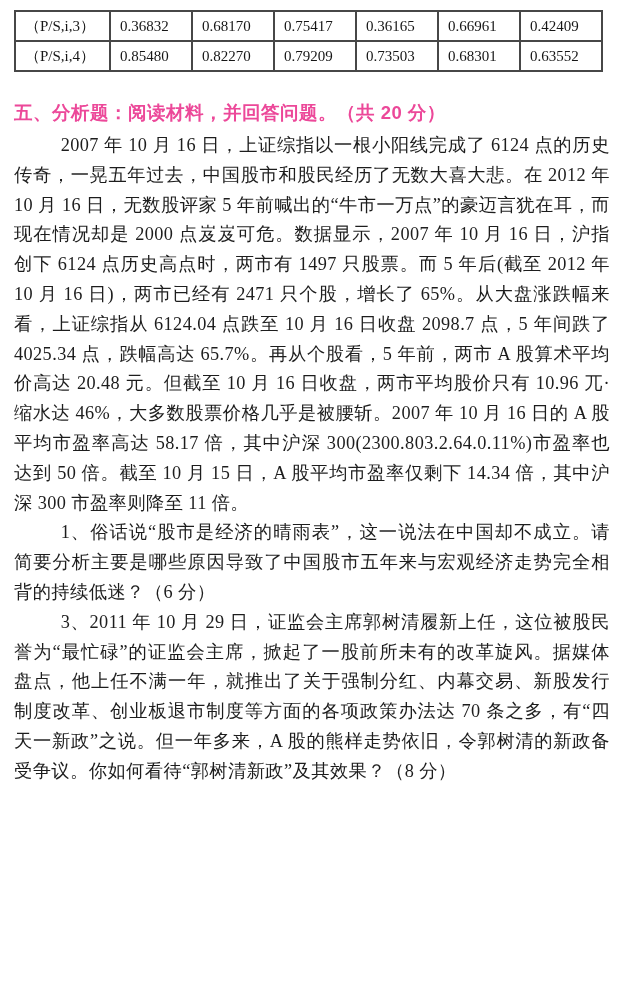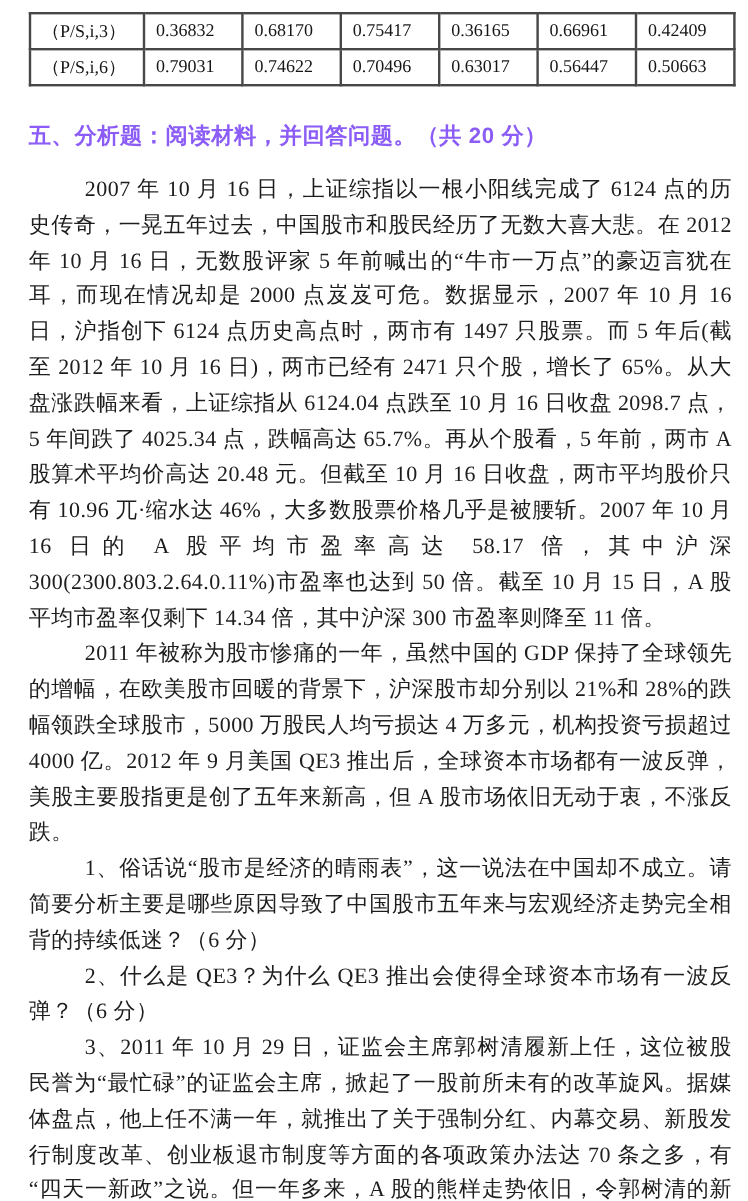--- a/index.html
+++ b/index.html
@@ -12,21 +12,21 @@
     height: 1001px;
     overflow: hidden;
     font-family: "Liberation Serif", serif;
     color: #1c1c1c;
     -webkit-font-smoothing: antialiased;
   }
   .page {
     box-sizing: border-box;
     width: 623px;
     height: 820px;
-    padding: 10px 13px 0 24px;
+    padding: 10px 13px 0 14px;
     background: #ffffff;
   }
   
   table.ps-table {
     border-collapse: collapse;
     table-layout: fixed;
     width: 588px;
     margin-left: 0;
   }
   table.ps-table td, table.ps-table th {
@@ -42,35 +42,35 @@
   }
   table.ps-table col.c-label { width: 95px; }
   table.ps-table col.c-val   { width: 82px; }
   
   .heading {
     margin-top: 29px;
     font-family: "Liberation Sans", sans-serif;
     font-weight: 700;
     font-size: 18.5px;
     letter-spacing: 0.5px;
-    color: #8b5cf6;
+    color: #ec4899;
     line-height: 24px;
   }
   .para {
     margin: 0;
     font-size: 18.3px;
     line-height: 29.8px;
     letter-spacing: 0.4px;
     text-align: justify;
     text-justify: inter-character;
     text-indent: 2.55em;
     color: #1d1d1d;
   }
   .para.first {
-    margin-top: 18px;
+    margin-top: 6px;
   }
 </style>
 </head>
 <body>
 
 <div class="page">
 
   <table class="ps-table">
     <colgroup>
       <col class="c-label">
@@ -85,36 +85,34 @@
         <tr>
           <td>（P/S,i,3）</td>
           <td>0.36832</td>
           <td>0.68170</td>
           <td>0.75417</td>
           <td>0.36165</td>
           <td>0.66961</td>
           <td>0.42409</td>
         </tr>
         <tr>
-          <td>（P/S,i,6）</td>
-          <td>0.79031</td>
-          <td>0.74622</td>
-          <td>0.70496</td>
-          <td>0.63017</td>
-          <td>0.56447</td>
-          <td>0.50663</td>
+          <td>（P/S,i,4）</td>
+          <td>0.85480</td>
+          <td>0.82270</td>
+          <td>0.79209</td>
+          <td>0.73503</td>
+          <td>0.68301</td>
+          <td>0.63552</td>
         </tr>
       </tbody>
   </table>
 
   <div class="heading">五、分析题：阅读材料，并回答问题。（共 20 分）</div>
 
   <p class="para first">2007 年 10 月 16 日，上证综指以一根小阳线完成了 6124 点的历史传奇，一晃五年过去，中国股市和股民经历了无数大喜大悲。在 2012 年 10 月 16 日，无数股评家 5 年前喊出的“牛市一万点”的豪迈言犹在耳，而现在情况却是 2000 点岌岌可危。数据显示，2007 年 10 月 16 日，沪指创下 6124 点历史高点时，两市有 1497 只股票。而 5 年后(截至 2012 年 10 月 16 日)，两市已经有 2471 只个股，增长了 65%。从大盘涨跌幅来看，上证综指从 6124.04 点跌至 10 月 16 日收盘 2098.7 点，5 年间跌了 4025.34 点，跌幅高达 65.7%。再从个股看，5 年前，两市 A 股算术平均价高达 20.48 元。但截至 10 月 16 日收盘，两市平均股价只有 10.96 兀·缩水达 46%，大多数股票价格几乎是被腰斩。2007 年 10 月 16 日的 A 股平均市盈率高达 58.17 倍，其中沪深 300(2300.803.2.64.0.11%)市盈率也达到 50 倍。截至 10 月 15 日，A 股平均市盈率仅剩下 14.34 倍，其中沪深 300 市盈率则降至 11 倍。</p>
 
-  <p class="para">2011 年被称为股市惨痛的一年，虽然中国的 GDP 保持了全球领先的增幅，在欧美股市回暖的背景下，沪深股市却分别以 21%和 28%的跌幅领跌全球股市，5000 万股民人均亏损达 4 万多元，机构投资亏损超过 4000 亿。2012 年 9 月美国 QE3 推出后，全球资本市场都有一波反弹，美股主要股指更是创了五年来新高，但 A 股市场依旧无动于衷，不涨反跌。</p>
 
   <p class="para">1、俗话说“股市是经济的晴雨表”，这一说法在中国却不成立。请简要分析主要是哪些原因导致了中国股市五年来与宏观经济走势完全相背的持续低迷？（6 分）</p>
 
-  <p class="para">2、什么是 QE3？为什么 QE3 推出会使得全球资本市场有一波反弹？（6 分）</p>
 
   <p class="para">3、2011 年 10 月 29 日，证监会主席郭树清履新上任，这位被股民誉为“最忙碌”的证监会主席，掀起了一股前所未有的改革旋风。据媒体盘点，他上任不满一年，就推出了关于强制分红、内幕交易、新股发行制度改革、创业板退市制度等方面的各项政策办法达 70 条之多，有“四天一新政”之说。但一年多来，A 股的熊样走势依旧，令郭树清的新政备受争议。你如何看待“郭树清新政”及其效果？（8 分）</p>
 
 </div>
 
 </body></html>

